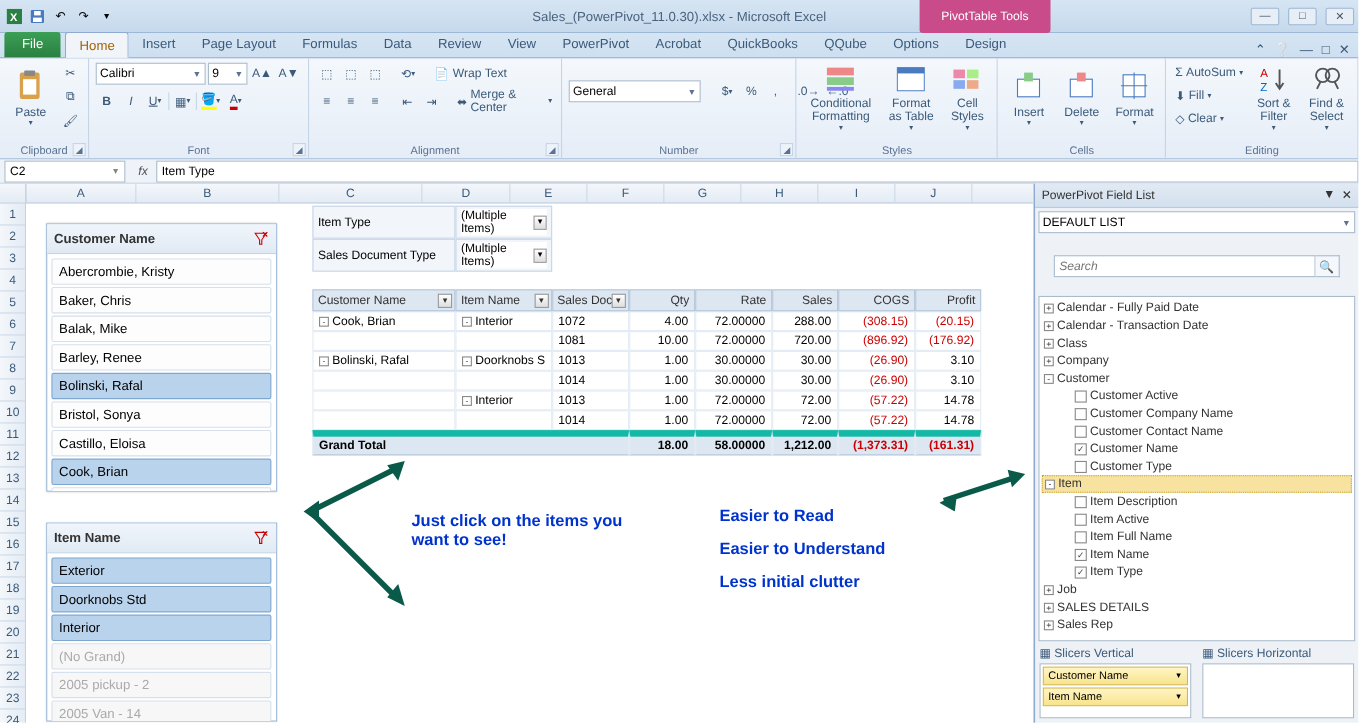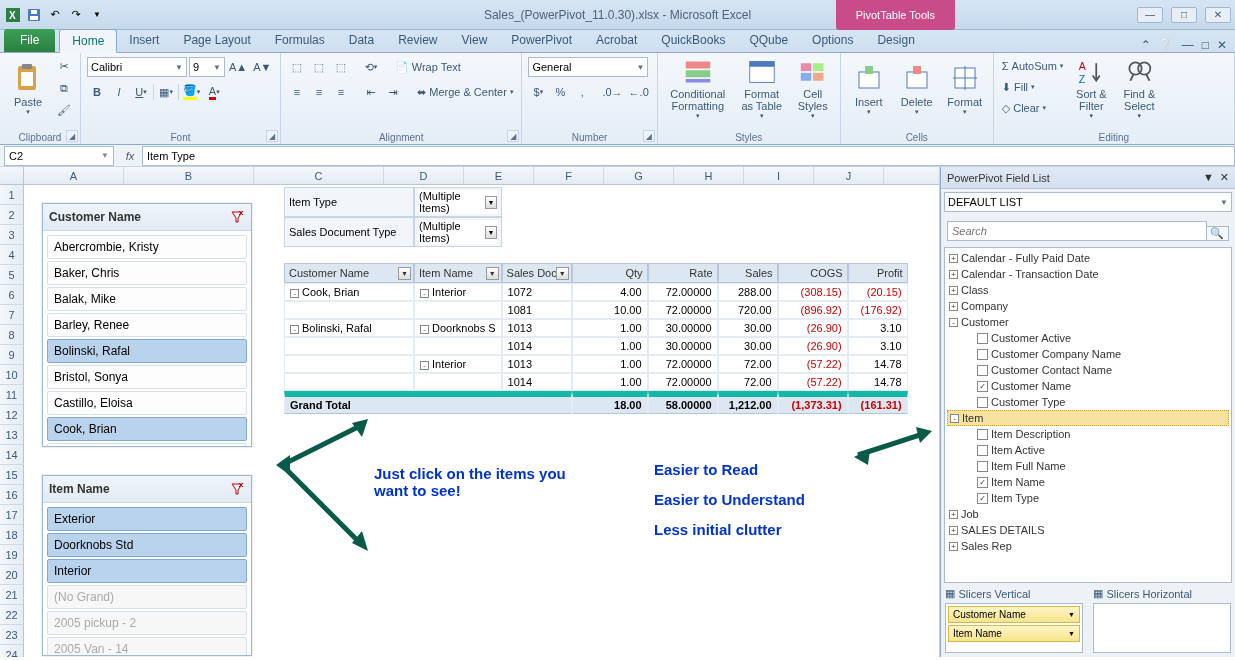--- a/index.html
+++ b/index.html
@@ -11,21 +11,21 @@
 .qat-item { width: 18px; height: 18px; display: flex; align-items: center; justify-content: center; border-radius: 2px; }
 .title-text { position: absolute; left: 50%; transform: translateX(-50%); font-size: 12px; color: #4a637d; }
 .contextual-tab { position: absolute; right: 280px; top: 0; height: 30px; background: #c94b8a; color: #fff; padding: 0 20px; display: flex; align-items: center; font-size: 11px; border-radius: 0 0 3px 3px; }
 .win-controls { position: absolute; right: 4px; display: flex; gap: 8px; }
 .win-btn { width: 26px; height: 16px; background: #e8eef6; border: 1px solid #9db8d6; border-radius: 2px; display: flex; align-items: center; justify-content: center; font-size: 10px; color: #456; }
 
 
 .ribbon-tabs { height: 23px; background: linear-gradient(#d6e5f3, #cddff0); display: flex; align-items: flex-end; padding-left: 4px; border-bottom: 1px solid #8faad0; position:relative;}
 .file-tab { background: #217346; background: #1e7145; background:#2a8e46; background:linear-gradient(#3c9f56,#2a8040); color: #fff; padding: 4px 16px; font-size: 12px; border-radius: 3px 3px 0 0; margin-right: 4px; text-align: center;}
 .tab { padding: 4px 12px; font-size: 12px; color: #3b5a7a; cursor: pointer; }
-.tab.active { background: #f1f5fa; border: 1px solid #8faad0; border-bottom: 1px solid #f1f5fa; border-radius: 3px 3px 0 0; margin-bottom: -1px; color: #0f766e;}
+.tab.active { background: #f1f5fa; border: 1px solid #8faad0; border-bottom: 1px solid #f1f5fa; border-radius: 3px 3px 0 0; margin-bottom: -1px; color: #a16207;}
 .ribbon-help { position:absolute; right:8px; display:flex; gap:8px; align-items:center; color:#3b5a7a;}
 .ribbon-help span { font-size:12px; }
 
 
 .ribbon { height: 92px; background: linear-gradient(#f4f8fc, #e5edf7); border-bottom: 1px solid #8faad0; display: flex; }
 .group { border-right: 1px solid #c5d4e6; padding: 3px 6px 1px 6px; display: flex; flex-direction: column; justify-content: space-between; position: relative; }
 .group-label { text-align: center; font-size: 10px; color: #5a7294; padding-top: 1px; }
 .group-body { display: flex; gap: 4px; flex: 1; align-items: flex-start; }
 .bigbtn { display: flex; flex-direction: column; align-items: center; justify-content: center; width: 44px; height: 66px; padding: 2px; text-align: center; font-size: 11px; color: #3b5a7a; border-radius: 3px; }
 .bigicon { width: 32px; height: 32px; margin-bottom: 2px; }
@@ -75,21 +75,21 @@
 .ddsm { position:absolute; right:2px; top:3px; width:13px; height:13px; border:1px solid #999; background:linear-gradient(#fff,#ddd); font-size:7px; display:flex; align-items:center; justify-content:center;}
 
 
 .annot { position: absolute; color: #0033cc; font-weight: bold; font-size: 15px; font-family: Arial; }
 .arrow-svg { position:absolute; pointer-events:none; }
 
 
 .fieldpane { width: 295px; background: #eef2f7; border-left: 1px solid #8faad0; display: flex; flex-direction: column; font-size: 11px;}
 .fp-title { background: linear-gradient(#e1eaf4,#d3e0ee); padding: 4px 6px; font-size: 11px; color:#333; display:flex; justify-content:space-between; align-items:center; border-bottom:1px solid #b5c6da;}
 .fp-combo { margin: 3px; }
-.fp-search { margin: 6px; display: flex; align-items: flex-end; }
+.fp-search { margin: 17px; display: flex; }
 .fp-search input { flex: 1; height: 20px; border: 1px solid #abc; padding: 0 4px; font-style: italic; color: #999; font-size:11px;}
 .fp-search-btn { width: 22px; border: 1px solid #abc; border-left: none; background: #f4f7fb; display:flex;align-items:center;justify-content:center;}
 .fp-tree { flex: 1; overflow-y: auto; background: #fff; margin: 0 3px; border: 1px solid #abc; padding: 2px;}
 .tree-row { display: flex; align-items: center; height: 16px; padding: 0 2px; gap: 3px; font-size: 11px; color:#333;}
 .tree-row.sel { background: #f7e2a0; border:1px dotted #c9a227;}
 .tree-exp { width: 9px; height: 9px; border: 1px solid #888; font-size: 8px; line-height: 7px; text-align: center; background:#fff;}
 .tree-chk { width: 11px; height: 11px; border: 1px solid #888; background: #fff; font-size: 8px; line-height: 9px; text-align: center; color: #333;}
 .tree-ind2 { padding-left: 34px; }
 .fp-areas { padding: 4px; display: flex; gap: 10px; }
 .fp-area { flex:1; }
@@ -239,21 +239,21 @@
         <div class="smallbtn">⇥</div>
         <div style="width:8px;"></div>
         <div class="smallbtn" style="width:auto;gap:3px;">⬌<span>Merge &amp; Center</span><span style="font-size:7px;">▾</span></div>
       </div>
     </div>
     <div class="group-label">Alignment</div>
     <div class="launcher">◢</div>
   </div>
 
   <div class="group" style="min-width:130px;">
-    <div class="group-body" style="flex-direction:column;gap:3px;">
+    <div class="group-body" style="gap:14px;margin-top:16px;">
       <div class="smallrow">
         <div class="combo" style="width:120px;">
             <span>General</span>
             <span class="dd">▼</span>
           </div>
       </div>
       <div class="smallrow">
         <div class="smallbtn">$<span style="font-size:7px;">▾</span></div>
         <div class="smallbtn">%</div>
         <div class="smallbtn">,</div>
@@ -471,21 +471,21 @@
                   <div class="ddcell">(Multiple Items)<span class="ddsm" style="position:static;">▼</span></div>
                 </td>
               </tr>
               <tr>
                 <td colspan="8" style="height:16px;border:none;"></td>
               </tr>
               <tr class="pivot-head">
                 <th style="width:130px;" class="">Customer Name<span class="ddsm">▼</span></th>
                 <th style="width:80px;" class="">Item Name<span class="ddsm">▼</span></th>
                 <th style="width:70px;" class="">Sales Docu<span class="ddsm">▼</span></th>
-                <th style="width:76px;" class="num">Qty</th>
+                <th style="width:60px;" class="num">Qty</th>
                 <th style="width:70px;" class="num">Rate</th>
                 <th style="width:60px;" class="num">Sales</th>
                 <th style="width:70px;" class="num">COGS</th>
                 <th style="width:60px;" class="num">Profit</th>
               </tr>
               <tr class="pivot-body">
                 <td><span class="collapse-btn">-</span>Cook, Brian</td>
                 <td><span class="collapse-btn">-</span>Interior</td>
                 <td>1072</td>
                 <td class="num">4.00</td>

